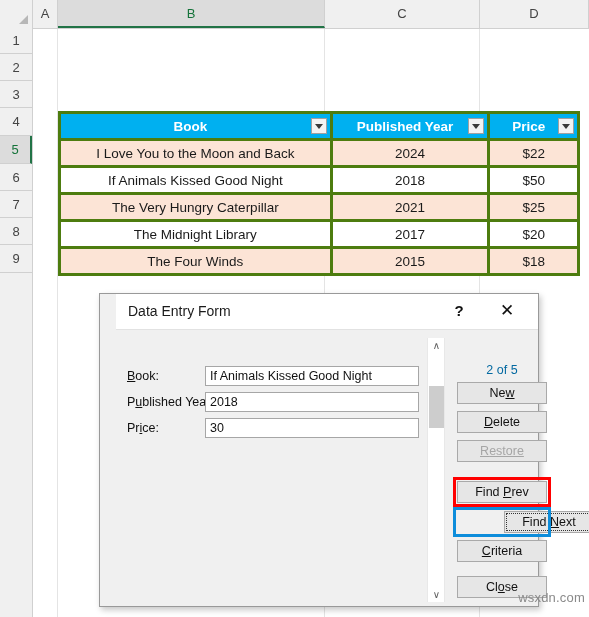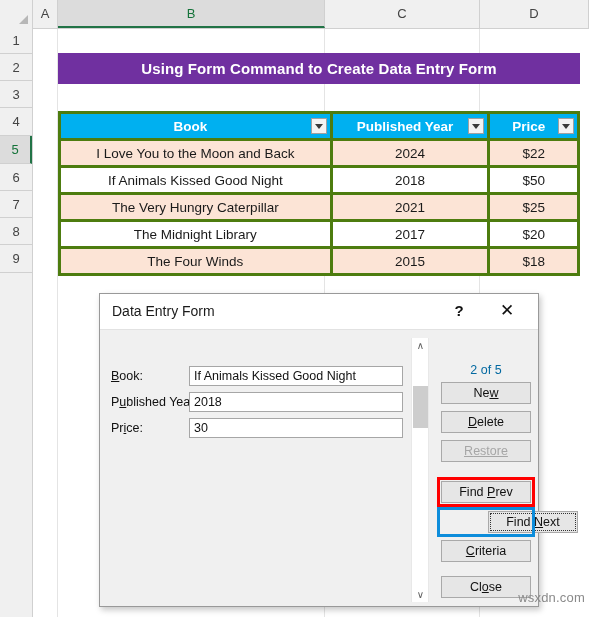--- a/index.html
+++ b/index.html
@@ -173,20 +173,21 @@
 
   
   #dialog {
     position: absolute;
     left: 99px; top: 293px;
     width: 440px; height: 314px;
     background: #f0f0f0;
     border: 1px solid #999999;
     box-shadow: 2px 3px 6px rgba(0,0,0,0.22);
     box-sizing: border-box;
+    padding-left: 16px;
   }
   .dlg-titlebar {
     position: relative;
     height: 35px;
     background: #ffffff;
     border-bottom: 1px solid #e2e2e2;
   }
   .dlg-title {
     position: absolute;
     left: 12px; top: 0;
@@ -363,21 +364,20 @@
     <div class="row-head" style="top:26px;height:27px;line-height:27px">2</div>
     <div class="row-head" style="top:53px;height:27px;line-height:27px">3</div>
     <div class="row-head" style="top:80px;height:28px;line-height:28px">4</div>
     <div class="row-head active" style="top:108px;height:28px;line-height:28px">5</div>
     <div class="row-head" style="top:136px;height:27px;line-height:27px">6</div>
     <div class="row-head" style="top:163px;height:27px;line-height:27px">7</div>
     <div class="row-head" style="top:190px;height:27px;line-height:27px">8</div>
     <div class="row-head" style="top:217px;height:28px;line-height:28px">9</div>
   </div>
 
-  <div class="title-banner">Using Form Command to Create Data Entry Form</div>
 
   <table class="data-table">
     <thead>
       <tr>
         <th style="width:267px">
           <span class="th-inner">Book</span>
           <span class="filter-btn">
               <span class="filter-arrow"></span>
             </span>
         </th>

